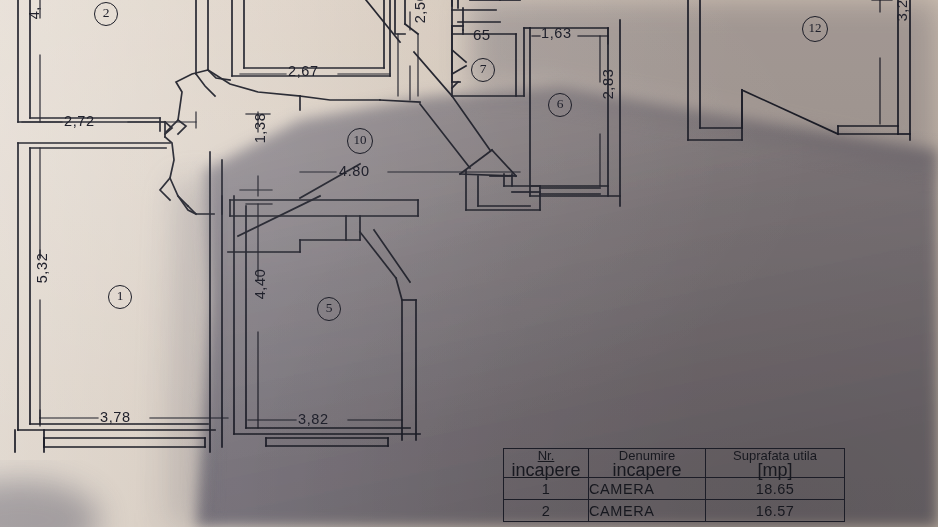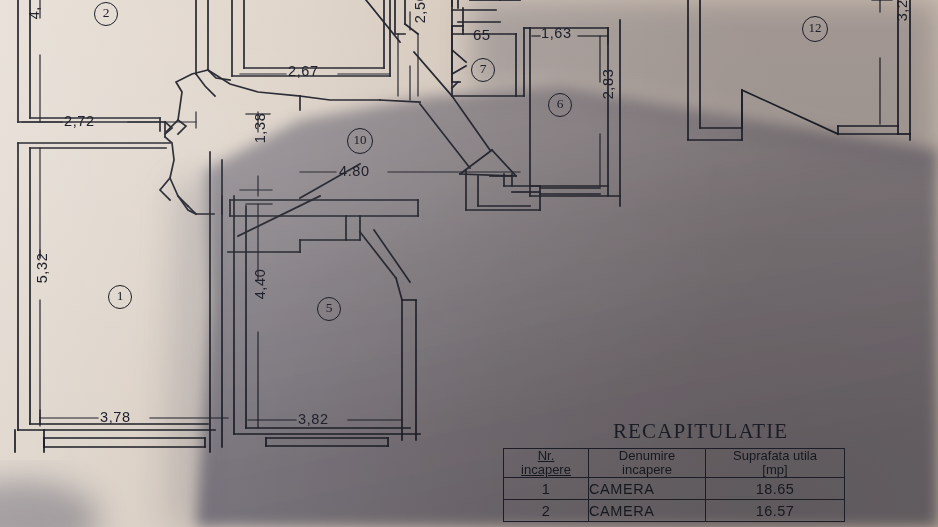--- a/index.html
+++ b/index.html
@@ -40,21 +40,21 @@
   table td,table th{
     border:1.5px solid #1c1d27;color:#17181f;font-weight:400;
     padding:0;text-align:center;vertical-align:middle;
   }
   th{font-size:13px;line-height:14px;padding:2px 2px;}
   td{font-size:14.5px;height:21px;letter-spacing:0.4px;}
   .c-nr{width:84px;text-decoration:underline;}
   .c-den{width:116px;}
   .c-sup{width:138px;}
   td.den{text-align:left;padding-left:0;letter-spacing:0.6px;}
-  .hdr-sub{font-size:13px;}
+  .hdr-sub{font-size:18px;}
   
   #grain{position:absolute;inset:0;pointer-events:none;
     background:
       radial-gradient(ellipse at 20% 30%, rgba(255,255,255,0.10), rgba(0,0,0,0) 60%),
       radial-gradient(ellipse at 85% 95%, rgba(0,0,0,0.10), rgba(0,0,0,0) 55%);
   }
 </style>
 </head>
 <body>
 
@@ -311,21 +311,20 @@
   <div class="plain-num" style="left:473px; top:26px;">65</div>
 
   <div class="room-num" style="left:94px;  top:2px;">2</div>
   <div class="room-num" style="left:108px; top:285px;">1</div>
   <div class="room-num" style="left:317px; top:297px;">5</div>
   <div class="room-num wide" style="left:347px; top:128px;">10</div>
   <div class="room-num" style="left:471px; top:58px;">7</div>
   <div class="room-num" style="left:548px; top:93px;">6</div>
   <div class="room-num wide" style="left:788px; top:16px;margin-left:14px;">12</div>
 
-  <div id="recap-title">RECAPITULATIE</div>
 
   <div id="recap">
     <table>
       <thead>
         <tr>
           <th class="c-nr">
             <div>Nr.</div>
             <div class="hdr-sub">incapere</div>
           </th>
           <th class="c-den">

